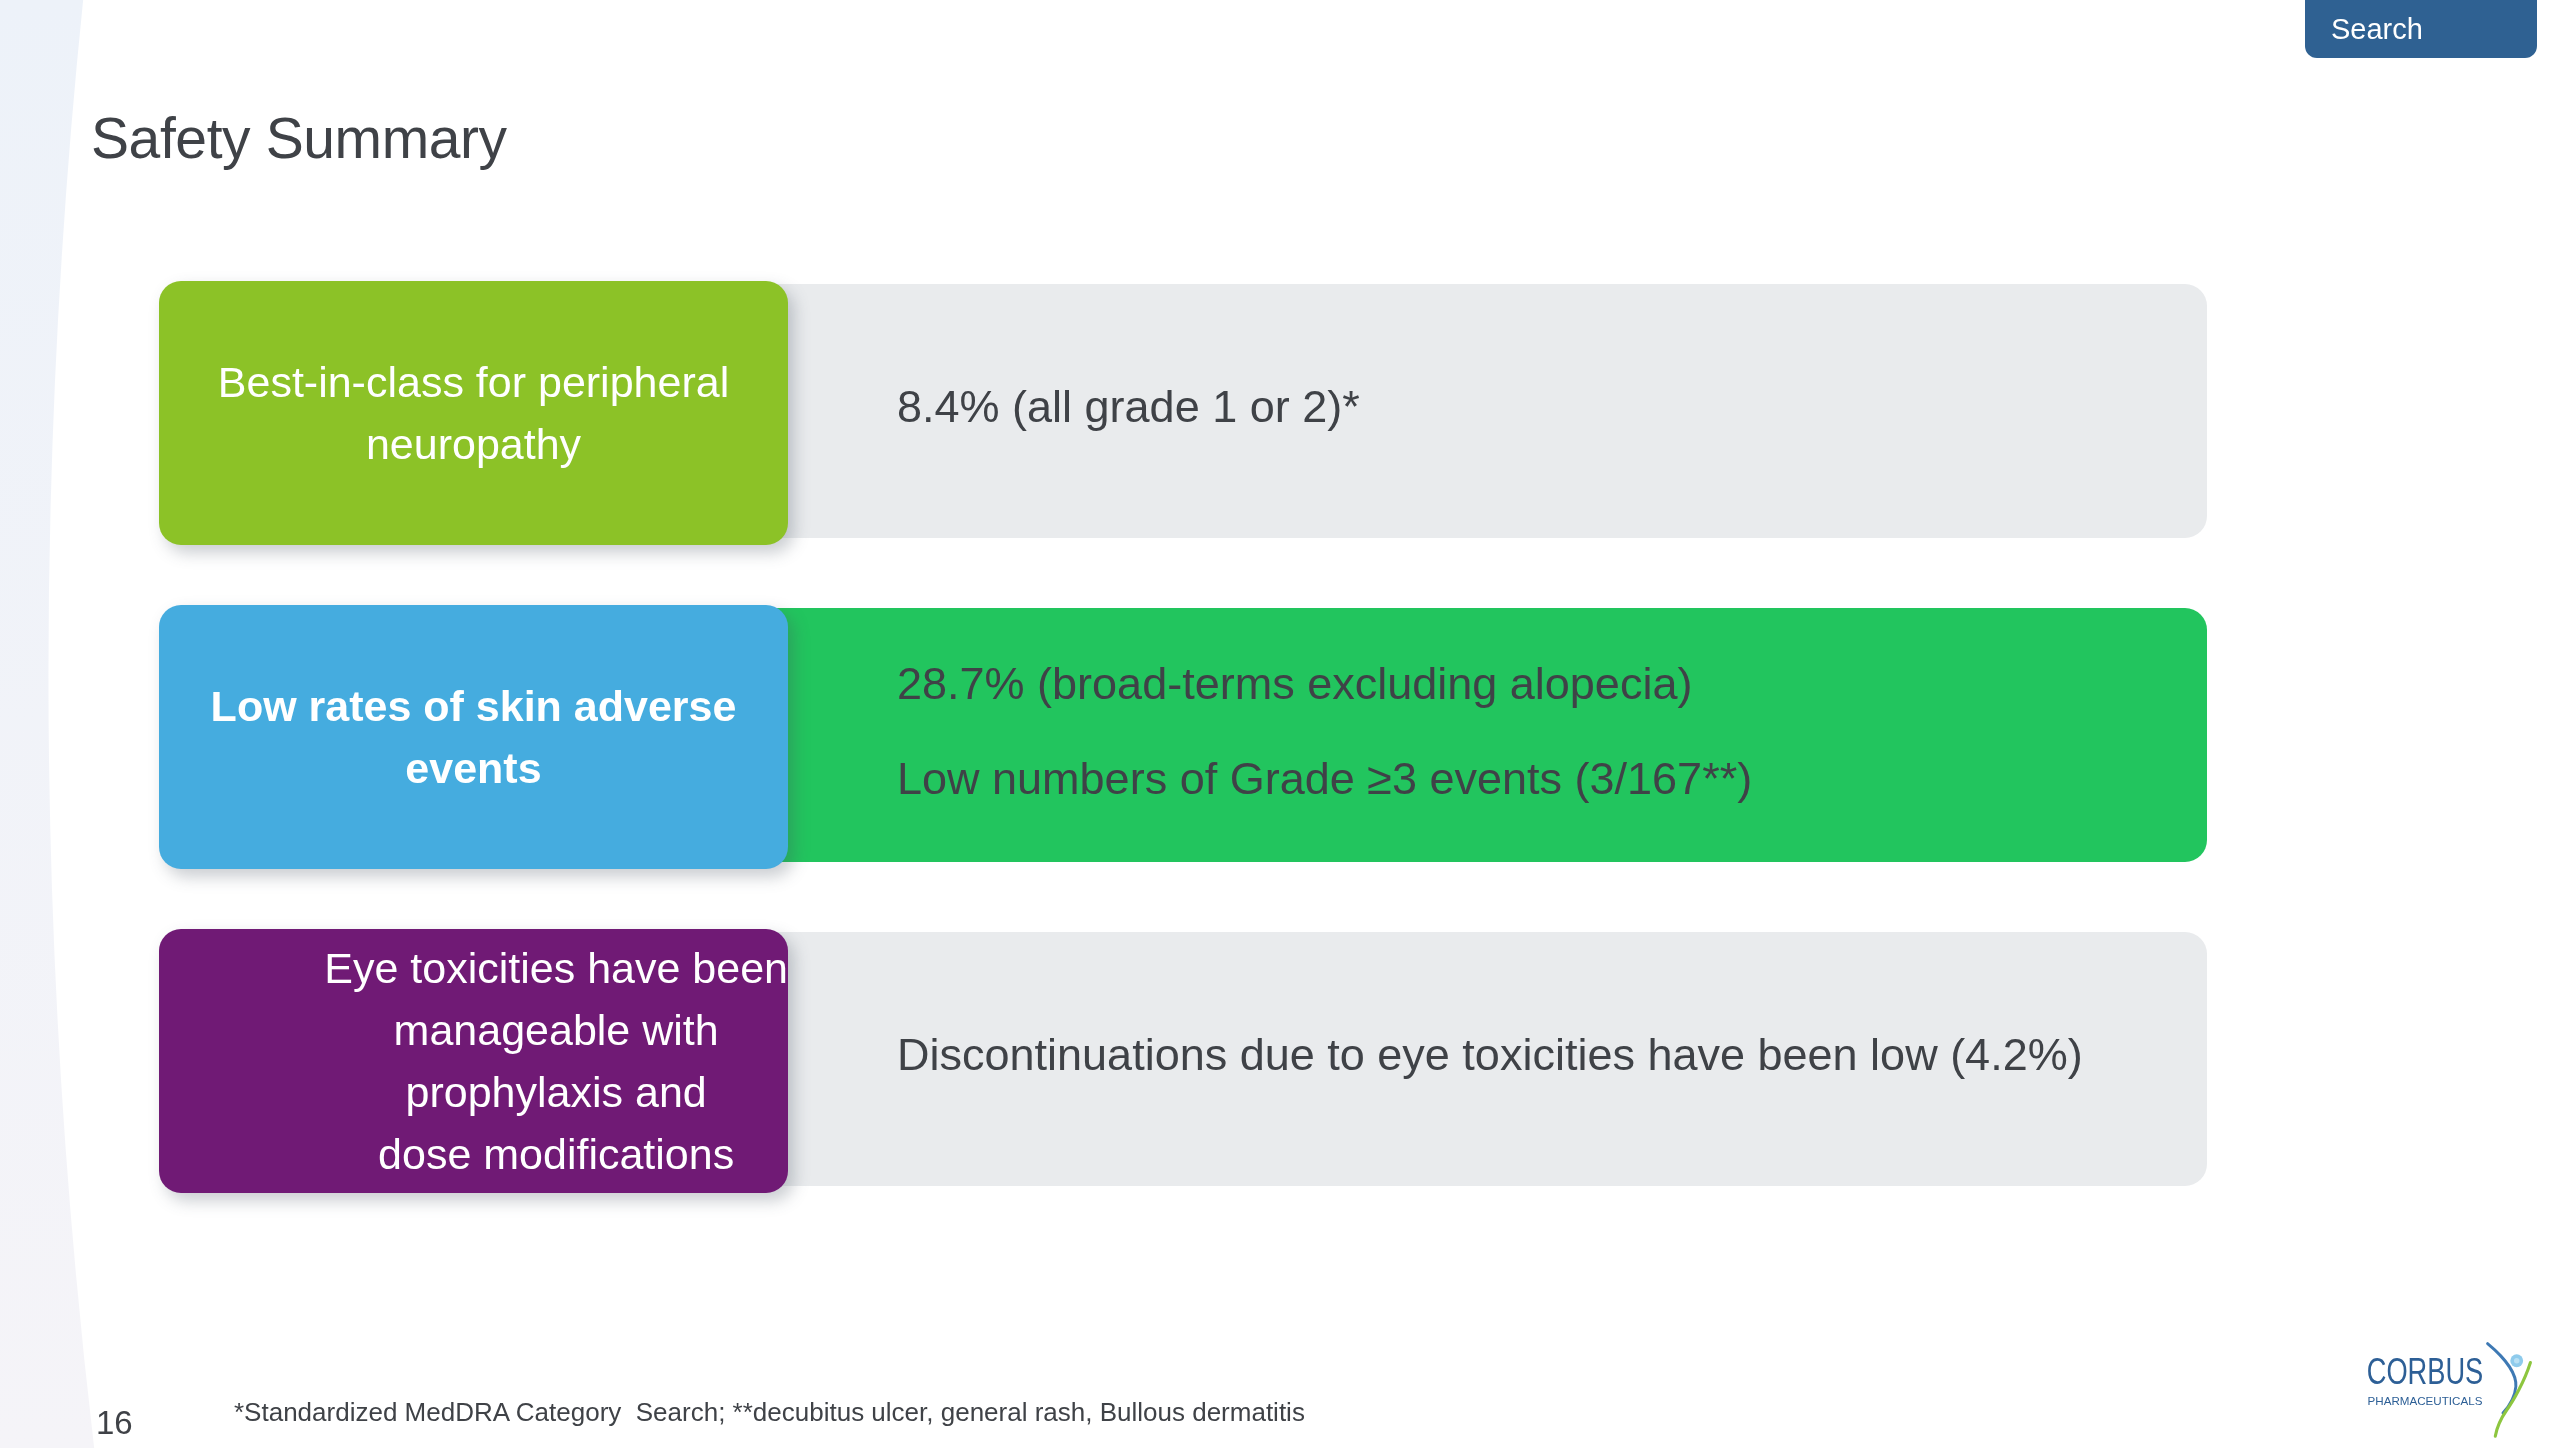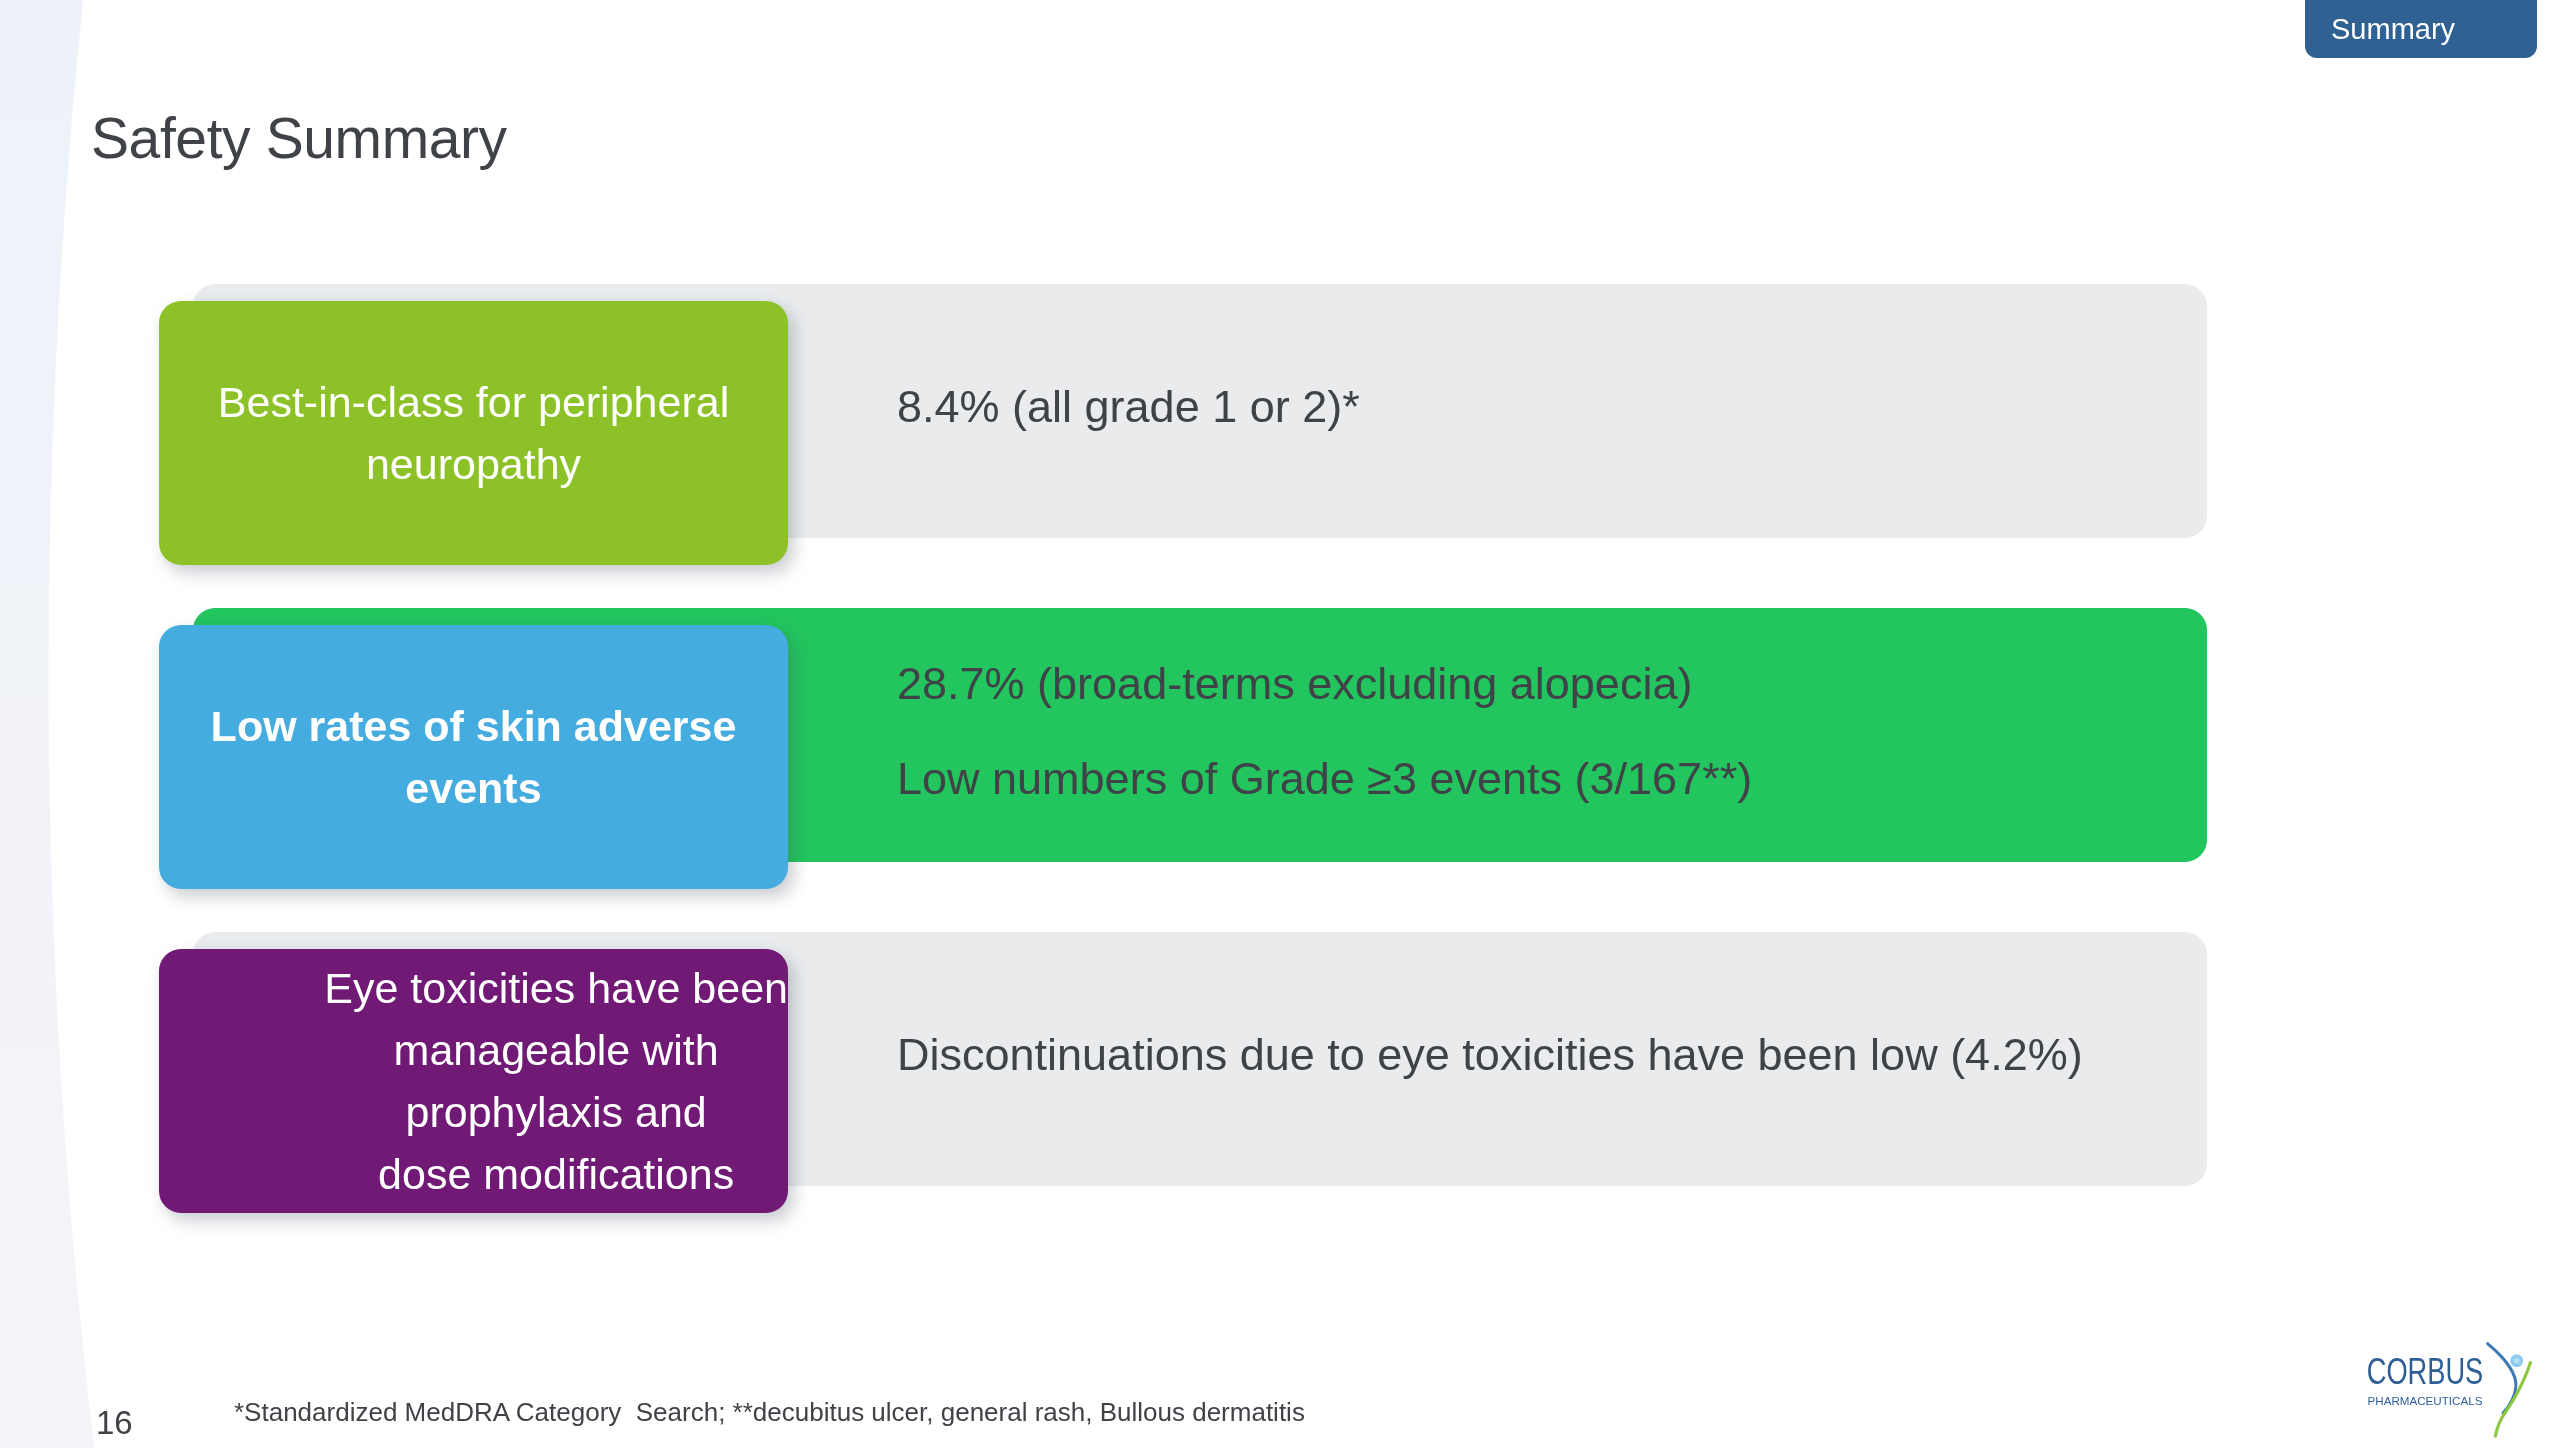--- a/index.html
+++ b/index.html
@@ -26,21 +26,21 @@
   }
   .detail-text{
     position:absolute;left:704px;right:26px;top:0;bottom:6.9px;
     display:flex;flex-direction:column;justify-content:center;row-gap:43px;
     font-size:45px;line-height:52px;color:#3F4247;
   }
   .label-box{
     position:absolute;left:0;top:0;width:629px;height:100%;
     border-radius:22px;display:flex;align-items:center;justify-content:center;
     text-align:center;color:#ffffff;font-size:43px;line-height:62px;
-    white-space:pre-line;box-shadow:6px 7.7px 15.5px rgba(70,80,95,0.28);margin-top:20px;
+    white-space:pre-line;box-shadow:6px 7.7px 15.5px rgba(70,80,95,0.28);
   }
   .page-number{
     position:absolute;left:96px;bottom:7px;font-size:33px;color:#3F4247;
   }
   .footnote{
     position:absolute;left:234px;bottom:20.6px;font-size:26px;color:#3F4247;
     white-space:pre-wrap;
   }
   .logo{position:absolute;right:6.9px;bottom:5.2px;width:204px;height:103px;}
 </style>
@@ -53,21 +53,21 @@
     <defs>
       <linearGradient id="bandGrad" x1="0" y1="0" x2="0" y2="1">
         <stop offset="0" stop-color="#EDF2F9"></stop>
         <stop offset="1" stop-color="#F5F4F8"></stop>
       </linearGradient>
     </defs>
     <path d="M 0,0 L 97,0 Q 10,843 110,1687 L 0,1687 Z" fill="url(#bandGrad)"></path>
   </svg>
 
   <div class="section-tab" style="background-color: rgb(47, 97, 146);">
-    <span>Summary</span>
+    <span>Search</span>
   </div>
 
   <h1 class="page-title">Safety Summary</h1>
 
   <div class="rows">
 
     <div class="row">
       <div class="detail-panel" style="background-color: rgb(233, 235, 237);">
         <div class="detail-text">
           <div>8.4% (all grade 1 or 2)*</div>

